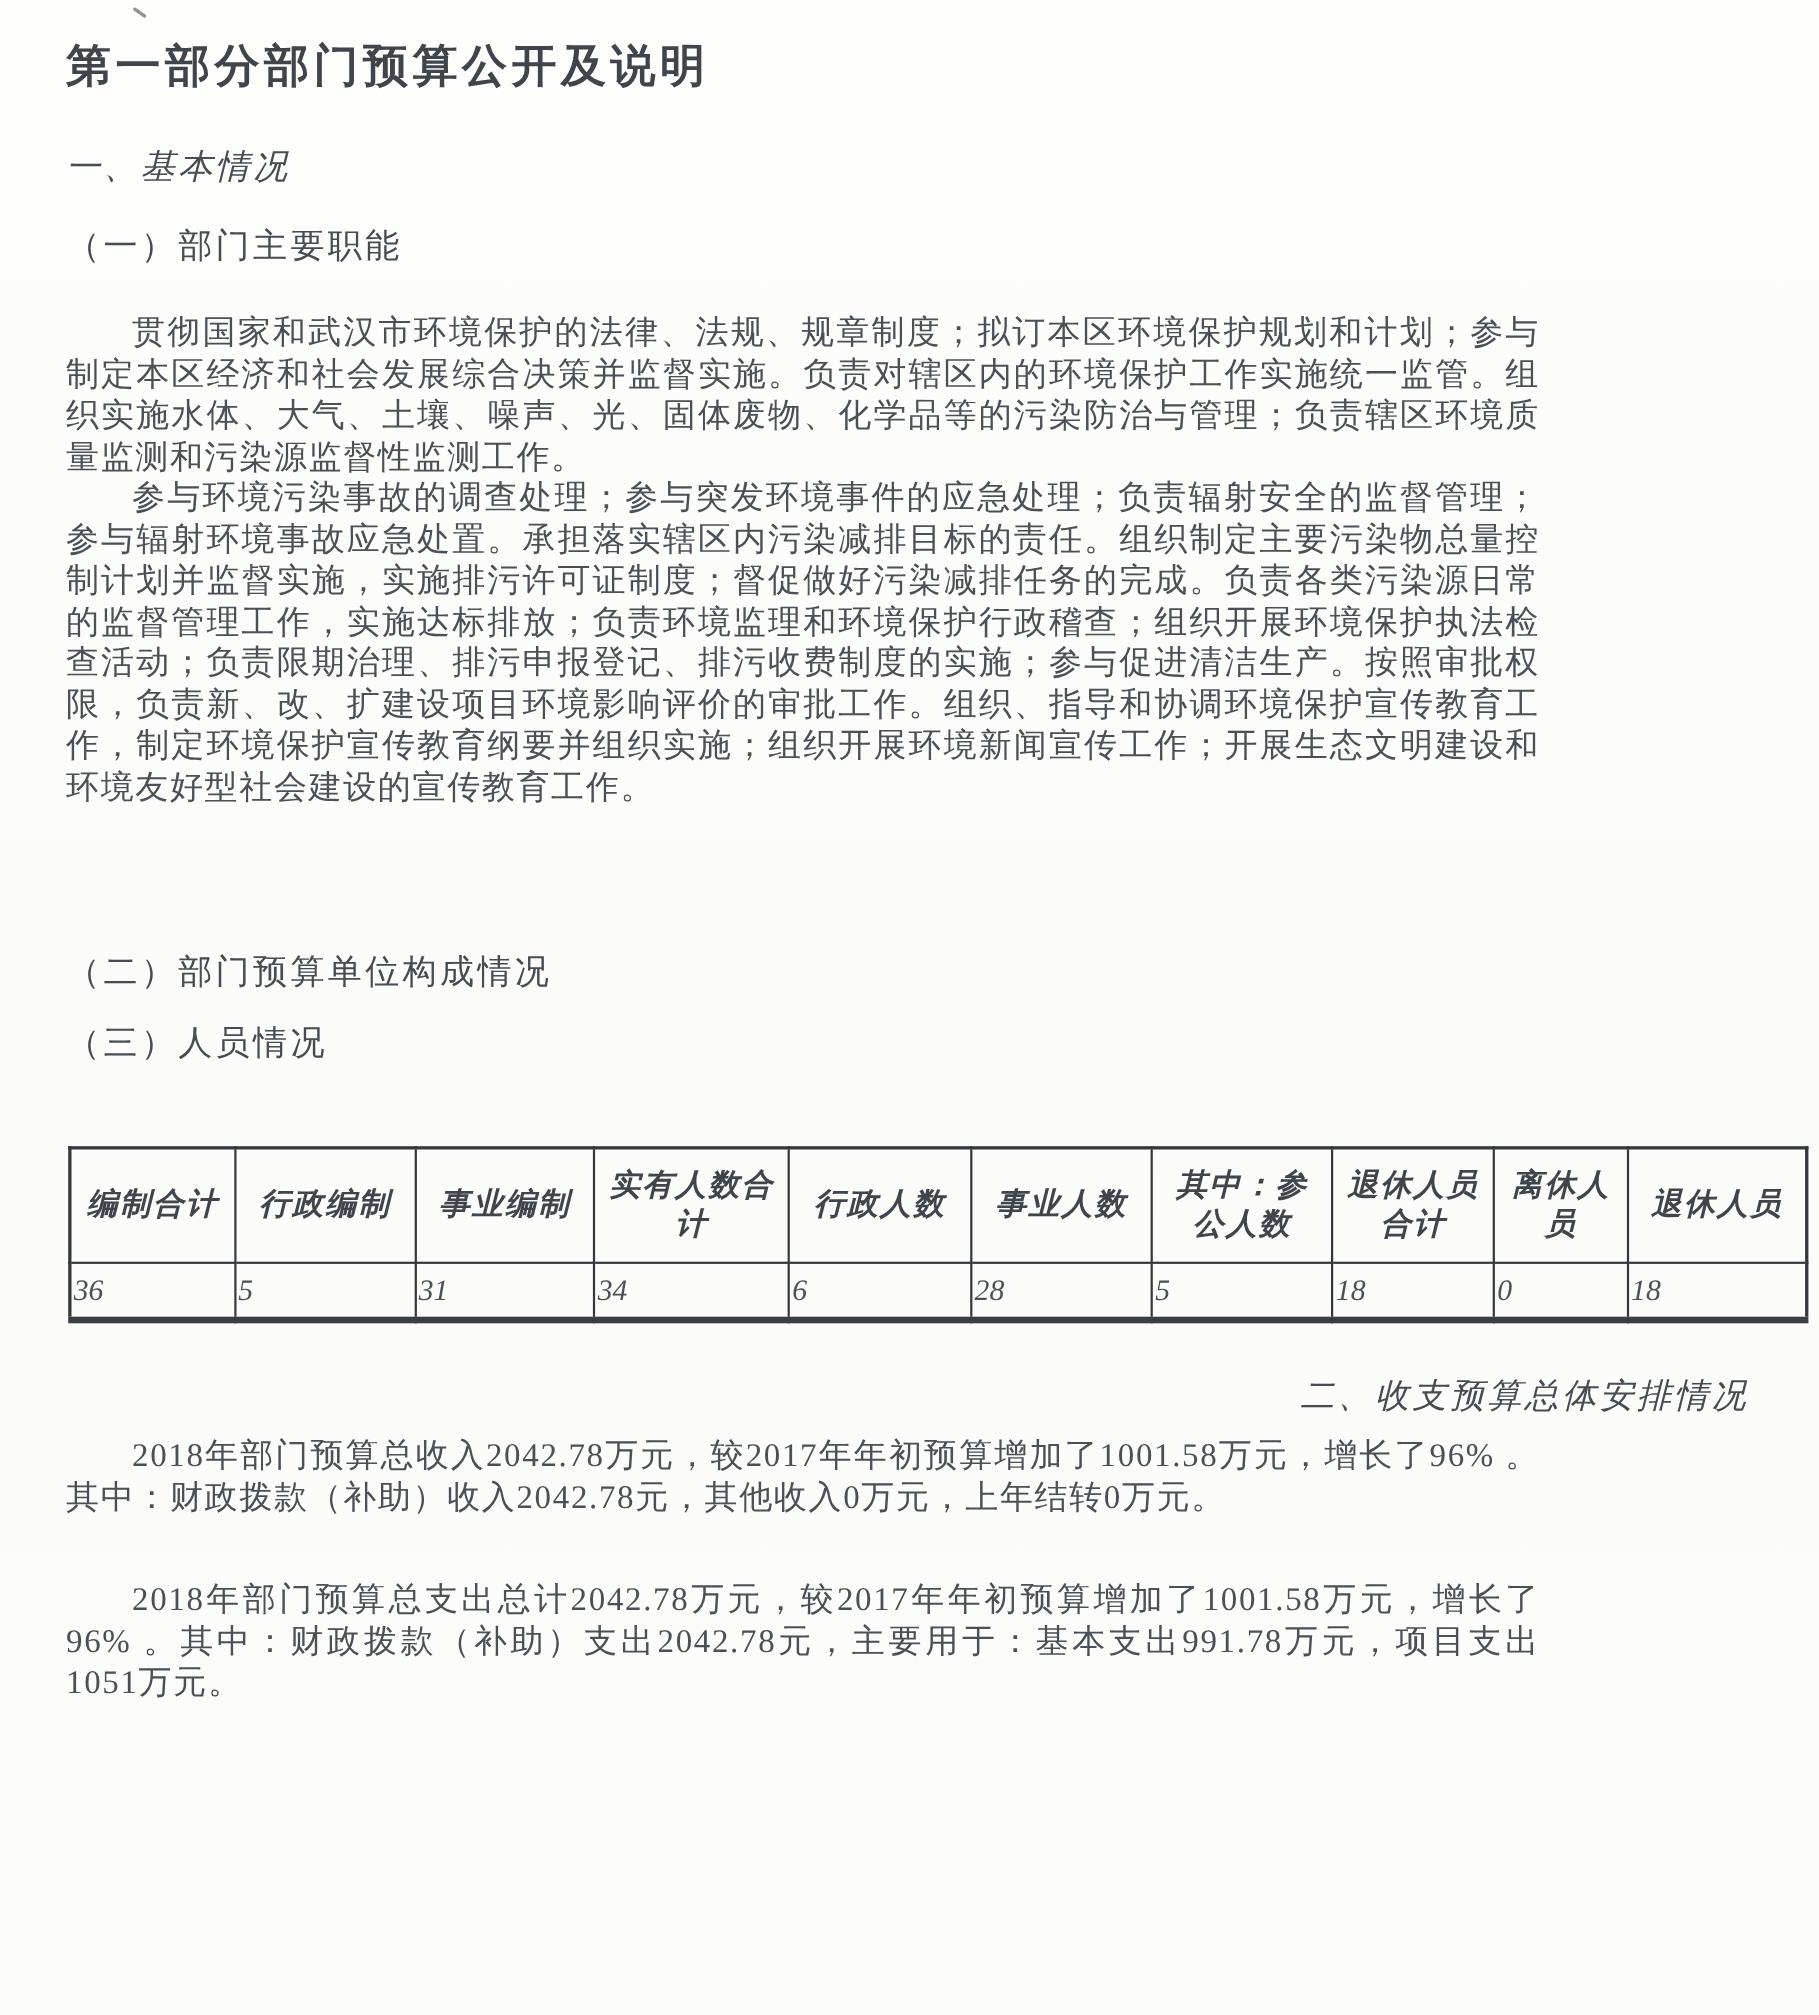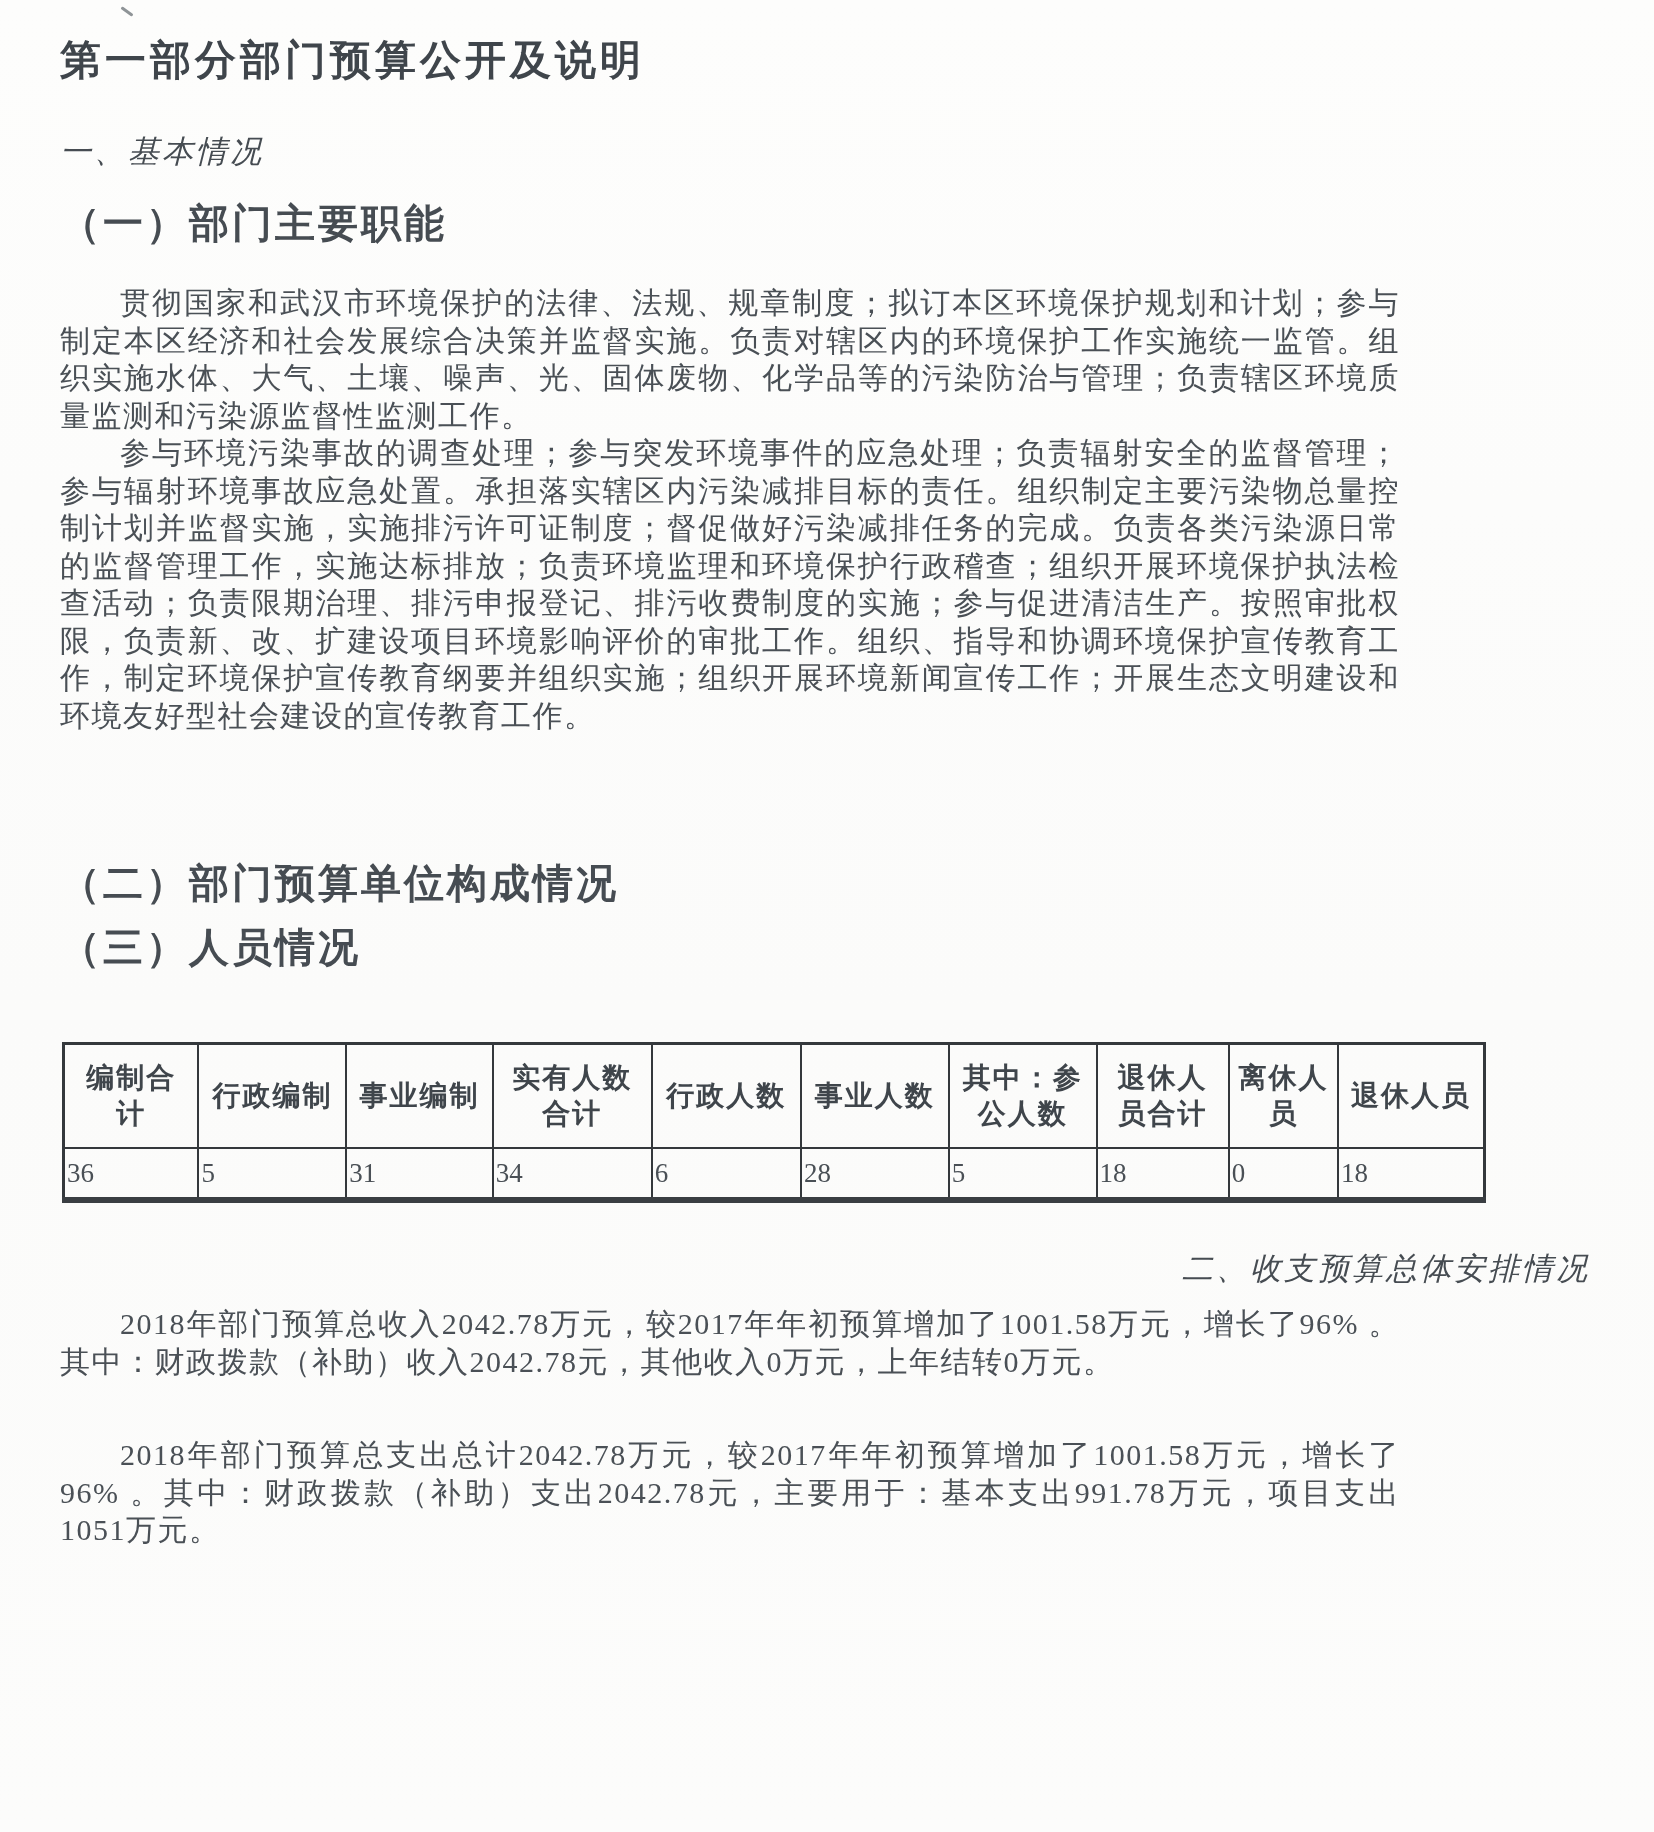--- a/index.html
+++ b/index.html
@@ -45,22 +45,22 @@
     margin: 46px 0 0 0;
     font-size: 31px;
     font-weight: 400;
     letter-spacing: 3px;
     line-height: 40px;
     color: #464c52;
     font-style: italic;
   }
   .sub-heading {
     margin: 32px 0 0 0;
-    font-size: 40px;
-    font-weight: 700;
+    font-size: 31px;
+    font-weight: 400;
     letter-spacing: 3px;
     line-height: 40px;
     color: #464c52;
   }
   .para {
     margin: 30px 0 0 0;
     max-width: 1340px;
     font-size: 30px;
     line-height: 37.5px;
     letter-spacing: 1.5px;
@@ -69,26 +69,27 @@
     color: #4a5056;
   }
   .para.joined { margin-top: 0; }           
   .para.tight  { margin-top: 6px; }
   .gap-lg  { margin-top: 130px; }
   .gap-md  { margin-top: 46px; text-align: right; }
   .gap-sm  { margin-top: 24px; }
   .gap-para{ margin-top: 56px; }
 
   table.staff-table {
-    width: 1424px;
+    width: 1582px;
     margin: 74px 0 4px 2px;
     border-collapse: collapse;
     table-layout: fixed;
     border: 3px solid #34383c;
     border-bottom: 6px solid #3a3e42;
+    font-style: italic;
   }
   table.staff-table th {
     border: 2px solid #34383c;
     font-size: 28px;
     font-weight: 700;
     color: #3f454b;
     letter-spacing: 2px;
     text-align: center;
     vertical-align: middle;
     height: 94px;

